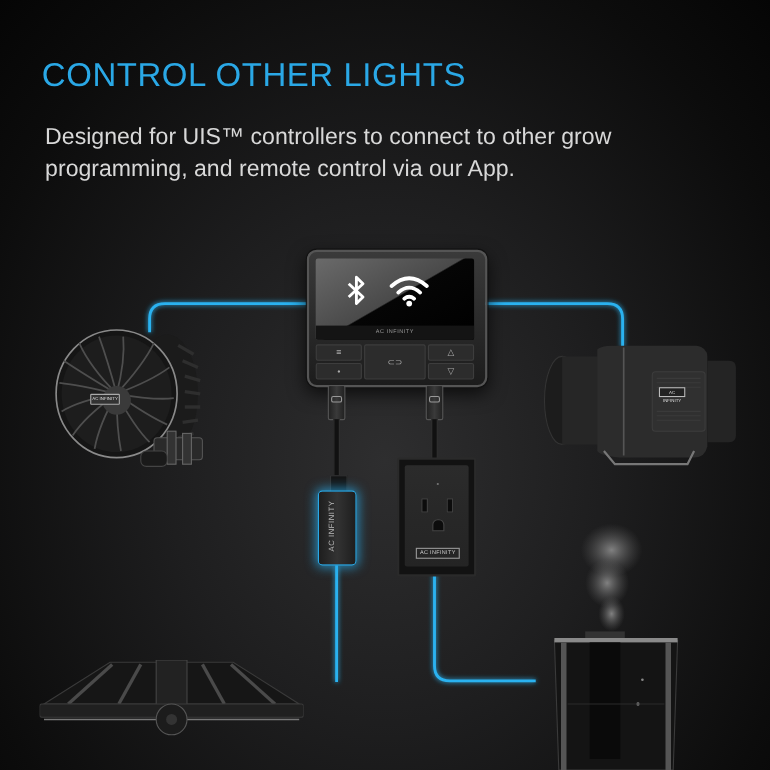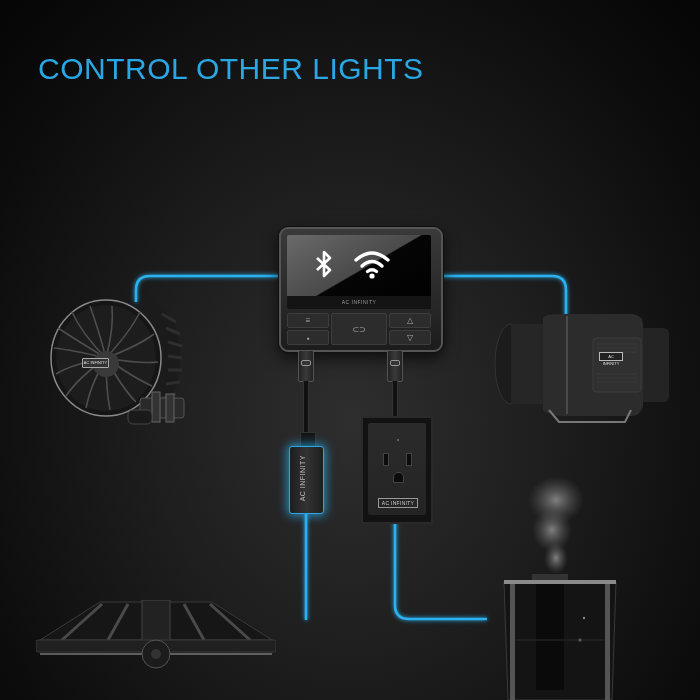--- a/index.html
+++ b/index.html
@@ -110,20 +110,22 @@
   
   .humid { position: absolute; left: 490px; top: 470px; }
 </style>
 </head>
 <body>
 
 <div class="stage">
 
   <div class="title">CONTROL OTHER LIGHTS</div>
   <div class="desc">
+    <span>Designed for UIS™ controllers to connect to other grow</span>
+    <span>programming, and remote control via our App.</span>
   </div>
 
   <svg class="lines" width="700" height="700">
     <defs>
       <filter id="glow" x="-20%" y="-20%" width="140%" height="140%">
         <feGaussianBlur stdDeviation="2.2" result="b"></feGaussianBlur>
         <feMerge>
             <feMergeNode in="b"></feMergeNode>
             <feMergeNode in="SourceGraphic"></feMergeNode>
           </feMerge>

